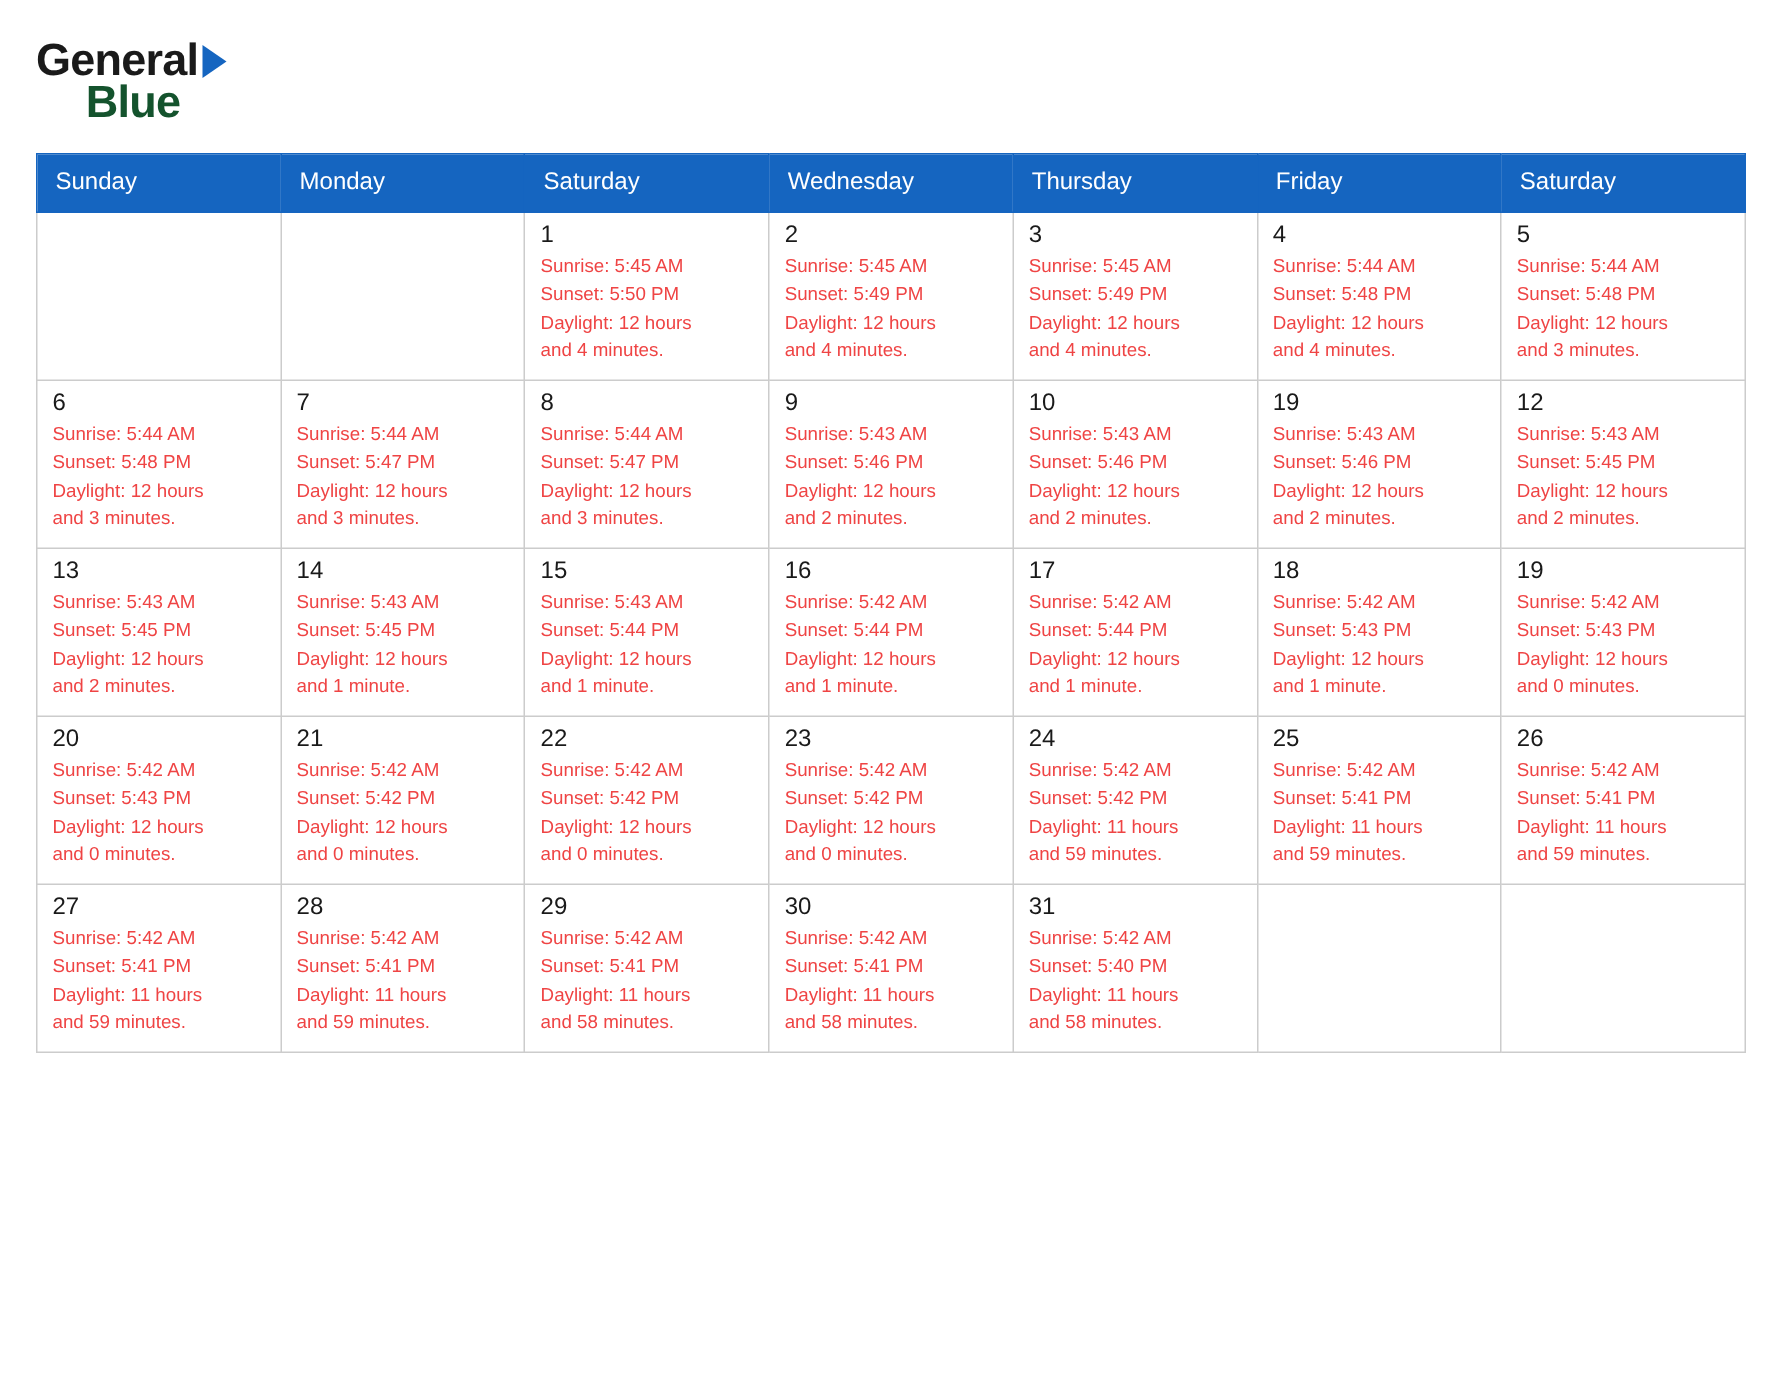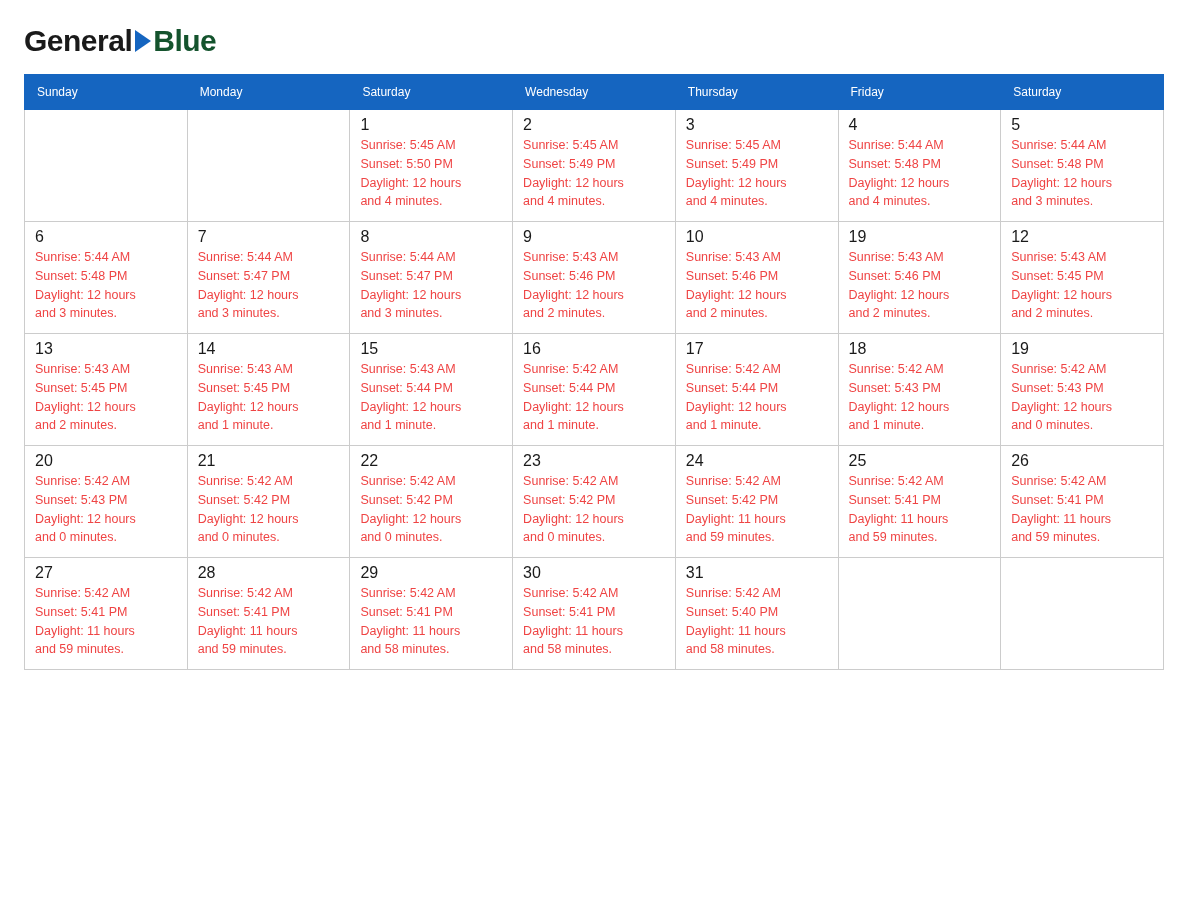--- a/index.html
+++ b/index.html
@@ -31,21 +31,21 @@
       margin-top: 4px;
     }
     .calendar {
       width: 100%;
       border-collapse: collapse;
       border: 1px solid #aaa;
     }
     .calendar th {
       background-color: #1565c0;
       color: #fff;
-      font-size: 12px;
+      font-size: 16px;
       font-weight: normal;
       padding: 10px 12px;
       text-align: left;
       border: 1px solid #1565c0;
     }
     .calendar td {
       width: 14.28%;
       vertical-align: top;
       padding: 6px 10px 10px 10px;
       border: 1px solid #ccc;
@@ -63,22 +63,22 @@
       line-height: 1.5;
     }
     .empty-cell {
       background: #fff;
     }
     tr td {
       height: 110px;
     }
     .logo-wrapper {
       display: flex;
-      flex-direction: row;
-      align-items: flex-end;
+      flex-direction: column;
+      align-items: center;
     }
     .logo-line1 {
       display: flex;
       align-items: center;
     }
     .logo-text-gen {
       font-size: 30px;
       font-weight: bold;
       color: #1a1a1a;
       letter-spacing: -0.5px;

